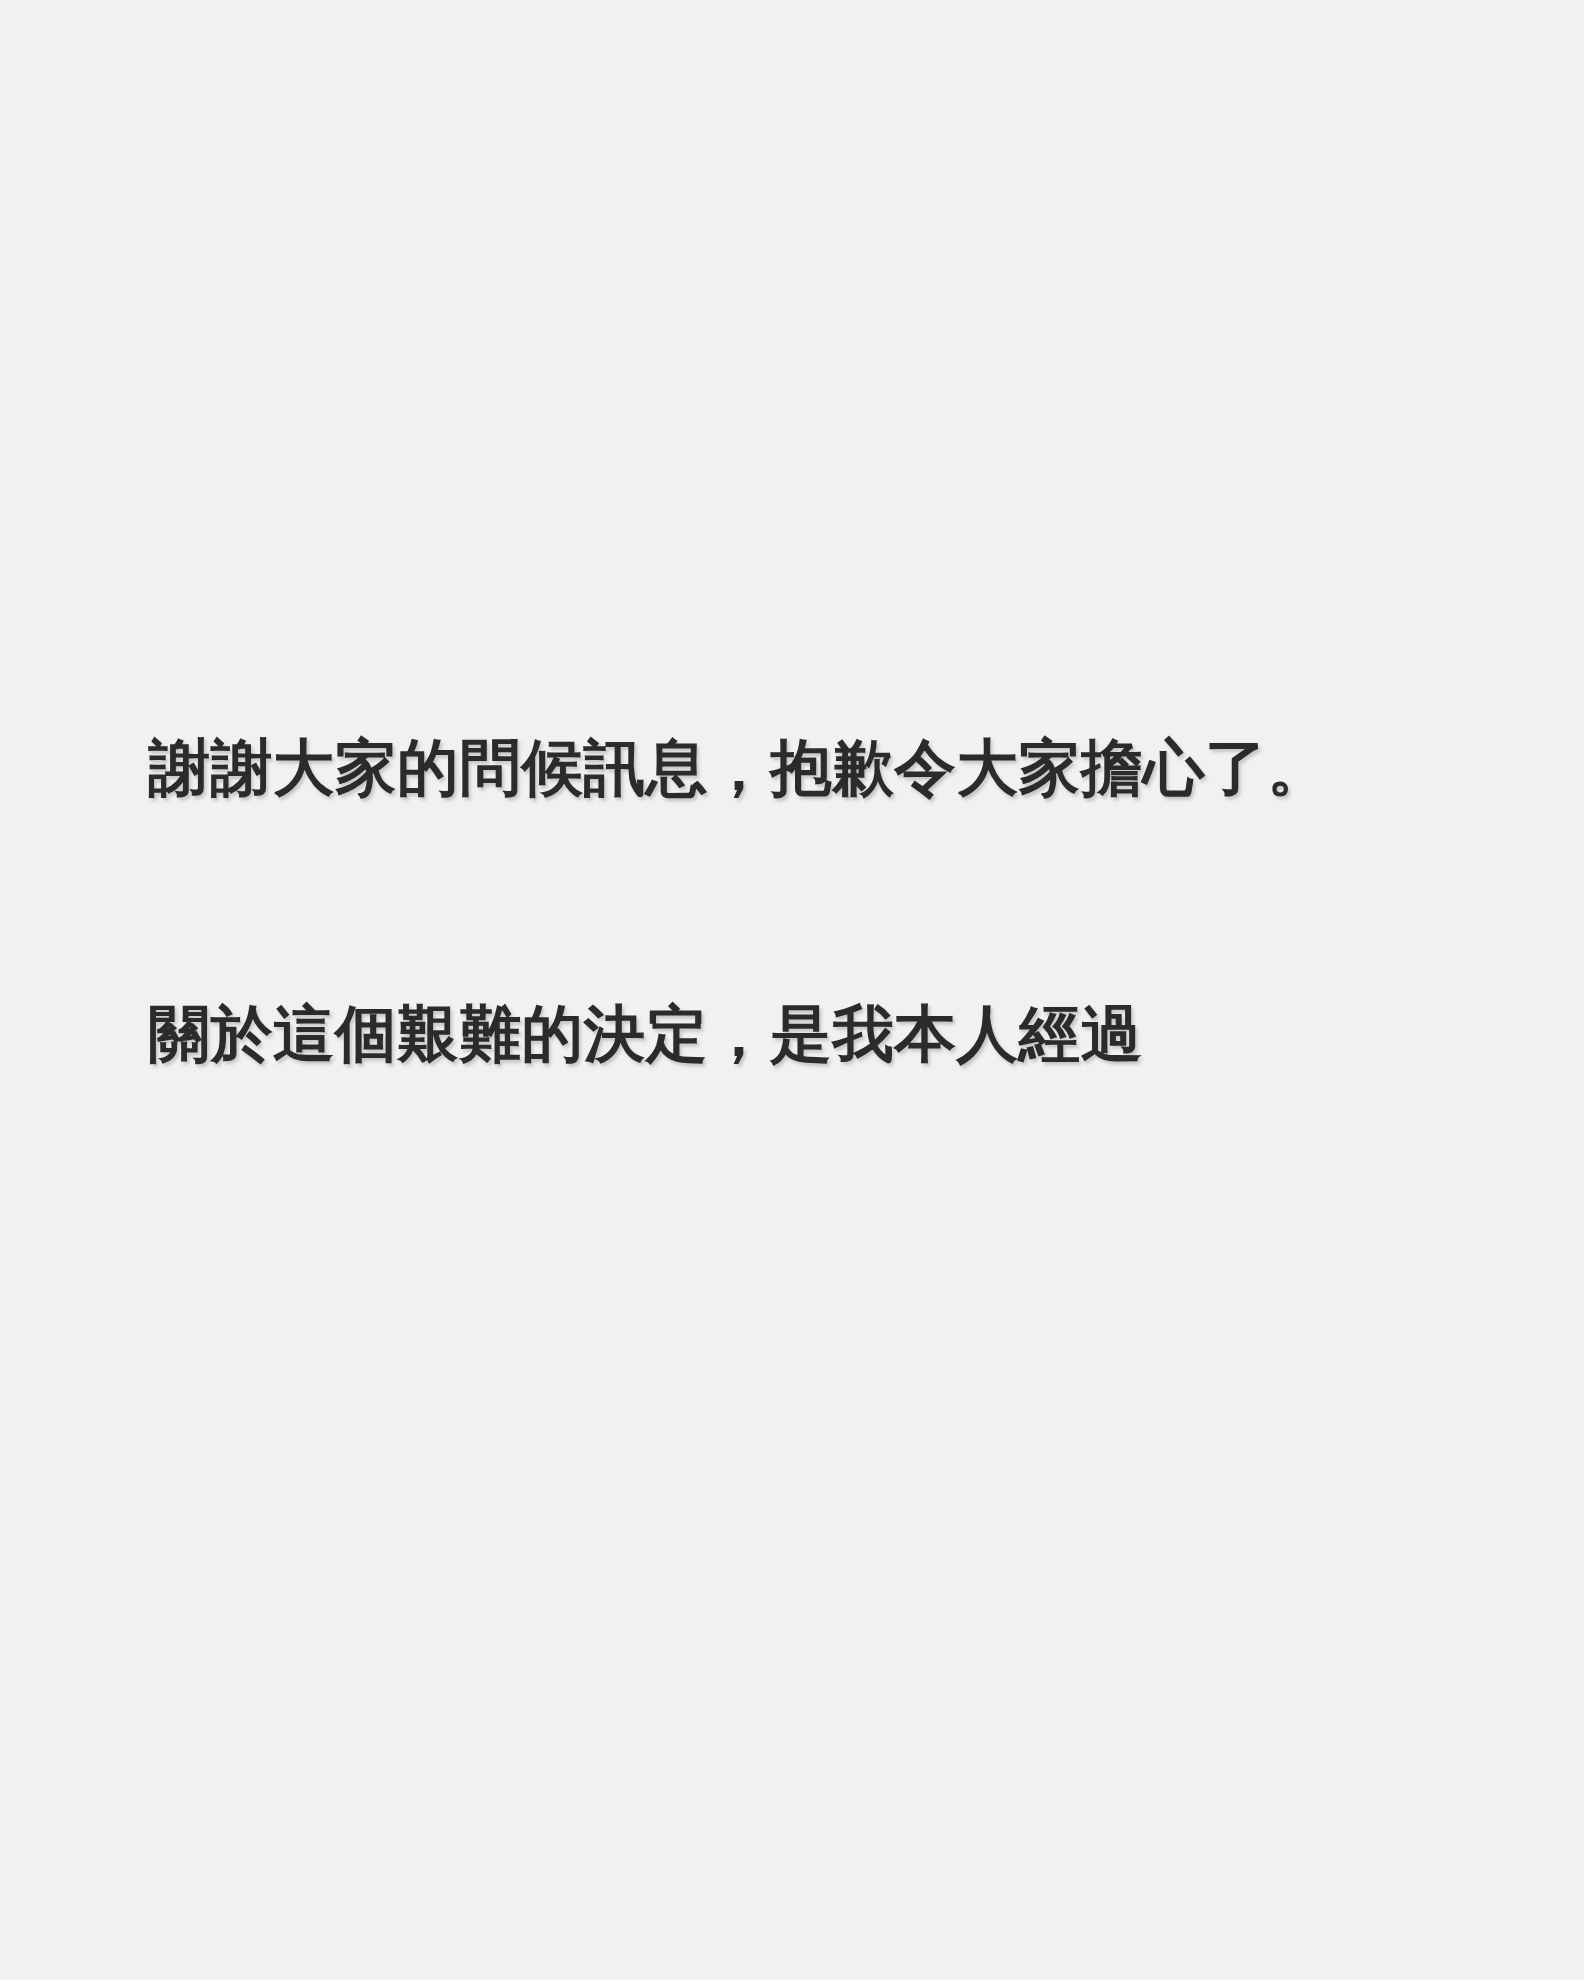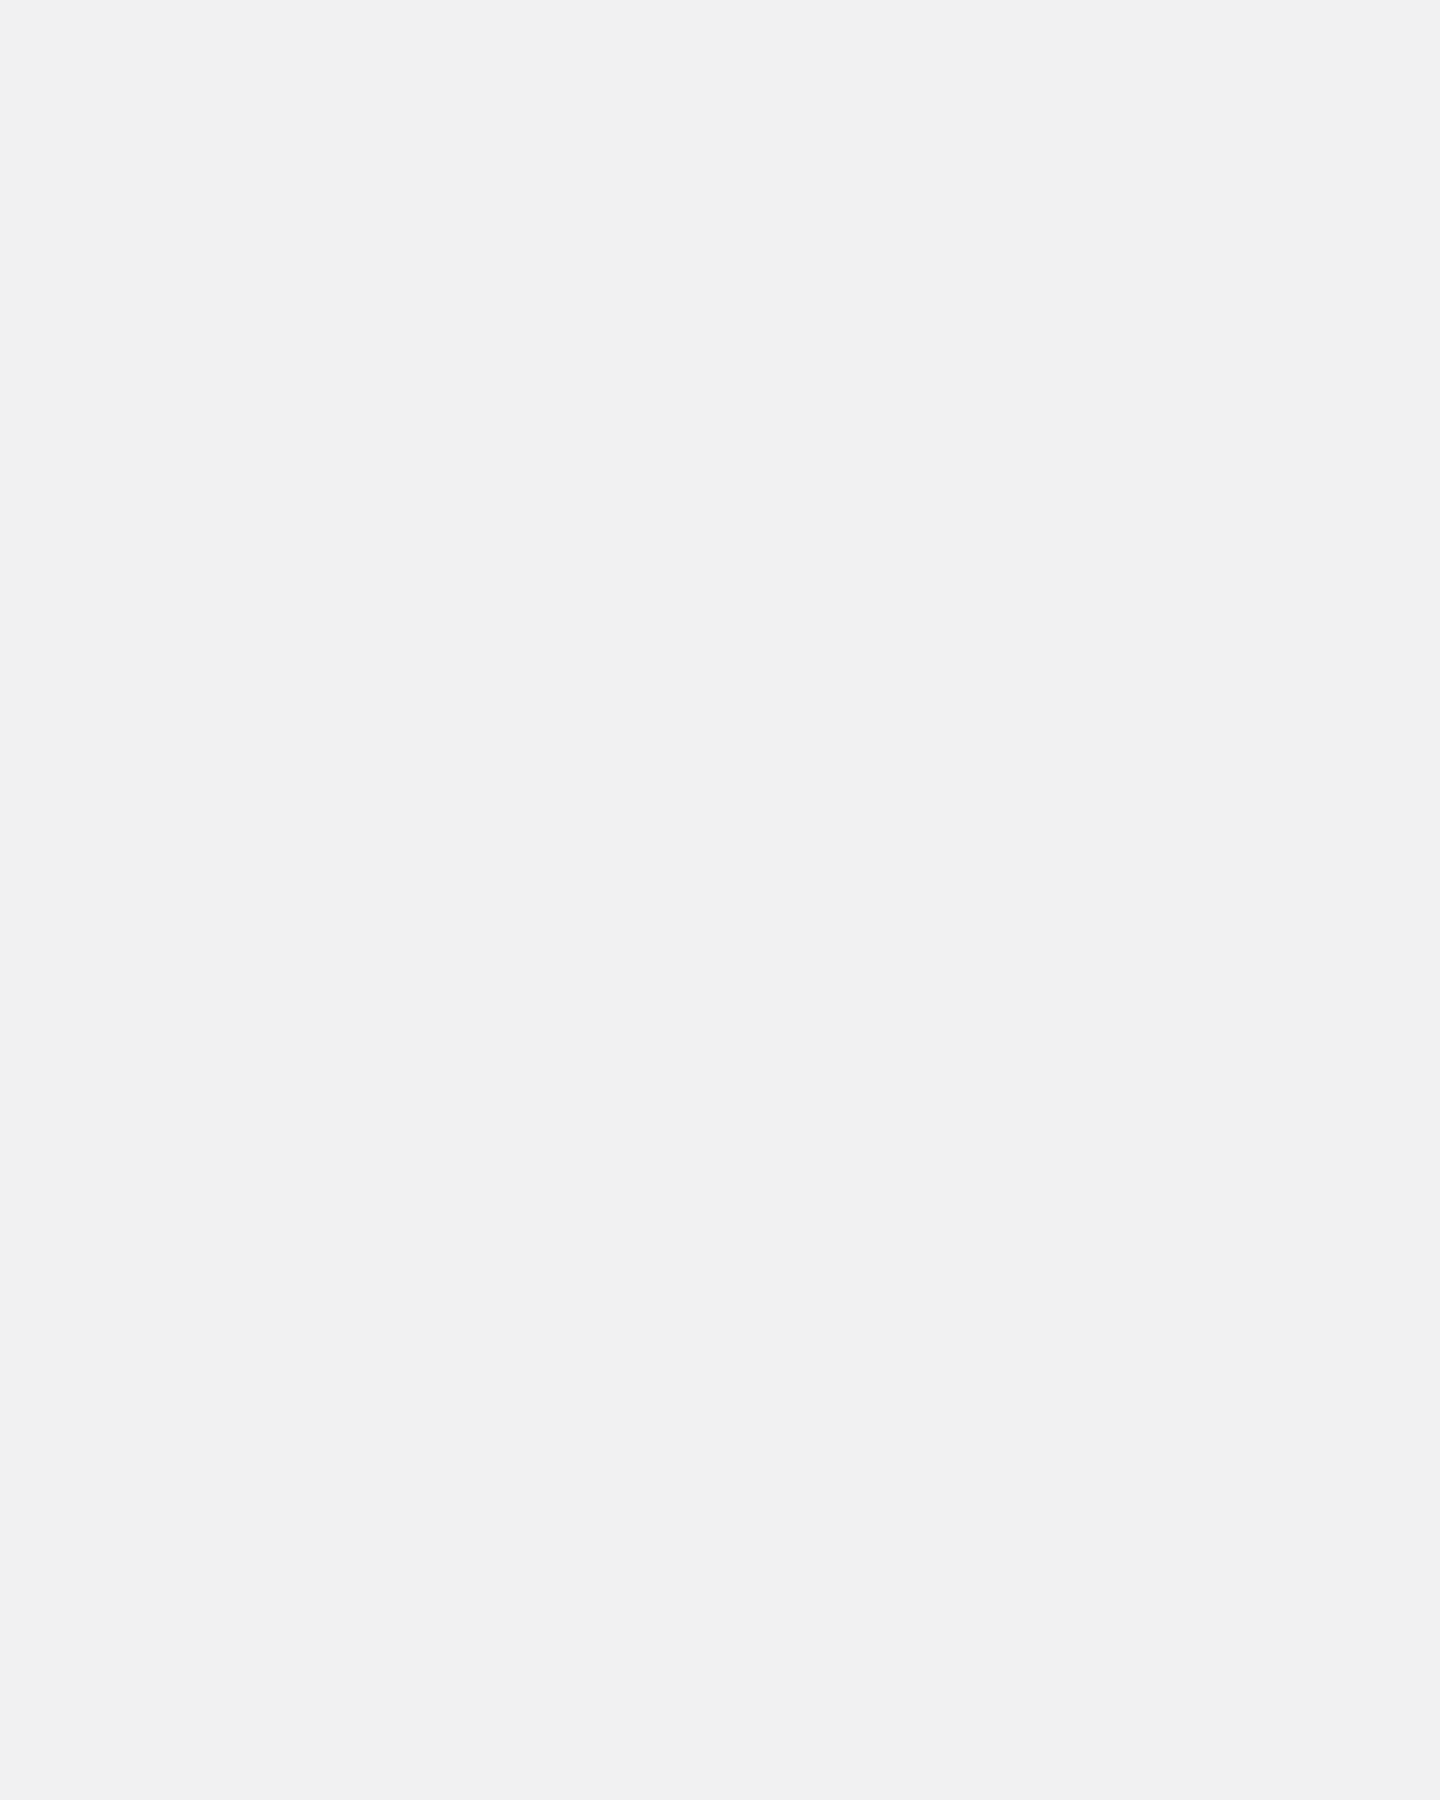--- a/index.html
+++ b/index.html
@@ -42,20 +42,22 @@
     white-space: pre;
   }
 </style>
 </head>
 <body>
 
 <div class="statement-card">
   <div class="statement-body">
 
     <div class="paragraph">
+      <span class="line">謝謝大家的問候訊息，抱歉令大家擔心了。</span>
+      <span class="line">關於這個艱難的決定，是我本人經過</span>
     </div>
 
     <div class="paragraph">
       
       
       
       
     </div>
 
     

